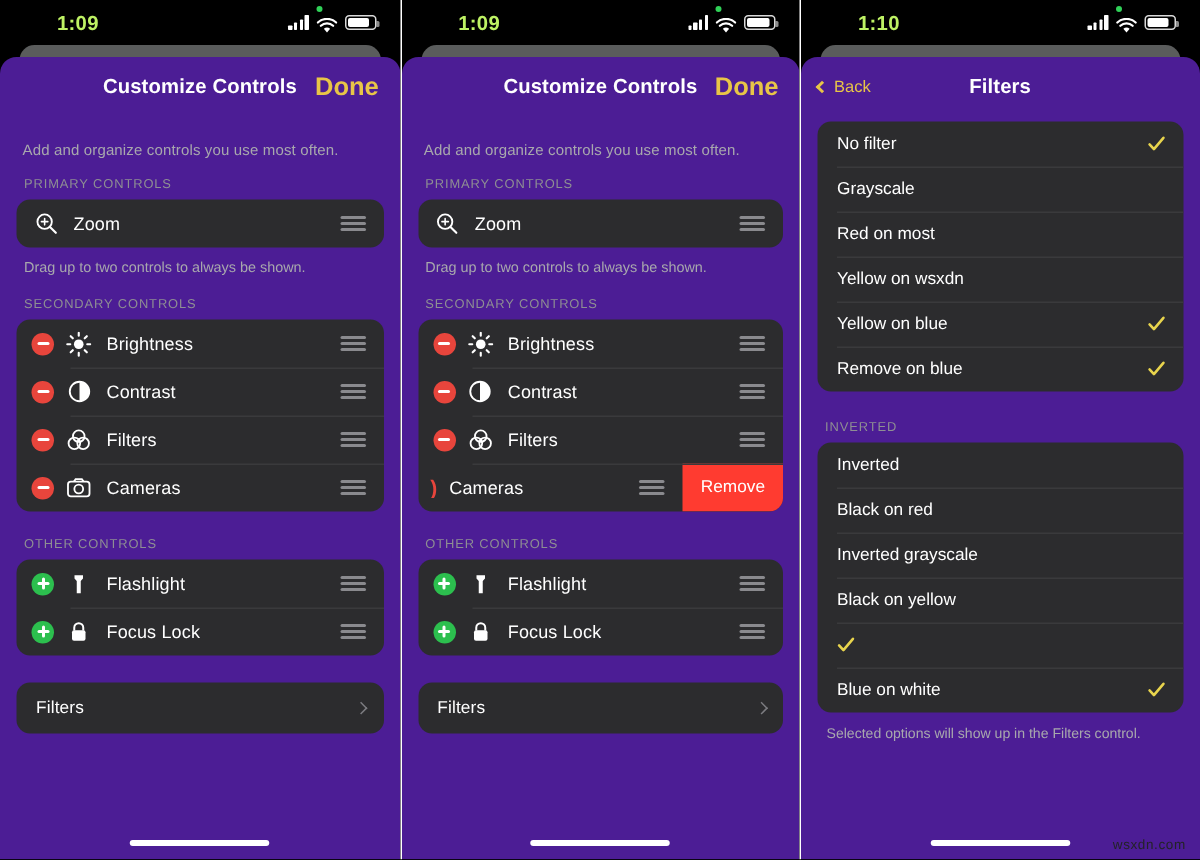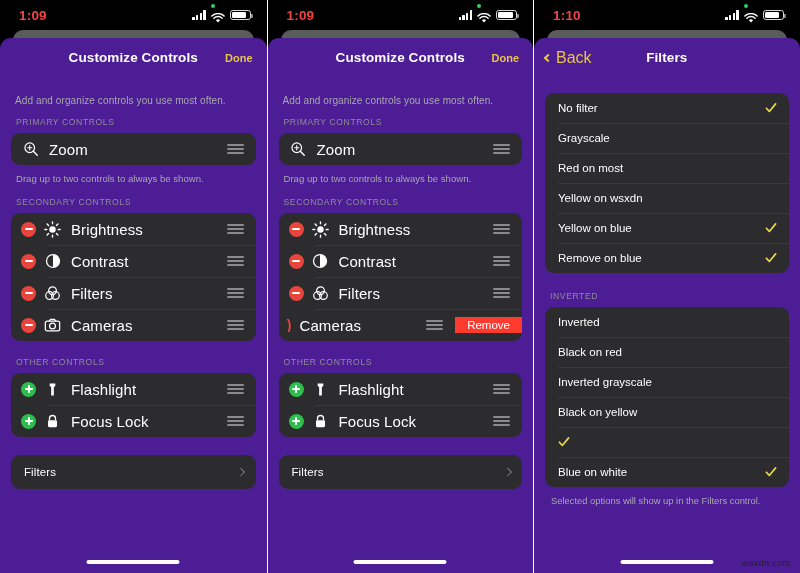--- a/index.html
+++ b/index.html
@@ -24,21 +24,22 @@
   .phone + .phone { border-left: 1.5px solid #ffffff; }
 
   
   .statusbar {
     position: relative;
     height: 30px;
     display: flex;
     align-items: center;
     justify-content: space-between;
     padding: 0 16px 0 19px;
-    color: #ef4444;
+    color: #bef264;
+    margin-left: 19px;
   }
   .status-time {
     font-size: 13.5px;
     font-weight: bold;
     letter-spacing: 0.2px;
   }
   .status-right {
     display: flex;
     align-items: center;
     gap: 5px;
@@ -108,32 +109,32 @@
   }
   .nav-title {
     font-size: 13.5px;
     font-weight: bold;
     color: #fff;
     letter-spacing: 0.1px;
   }
   .nav-done {
     position: absolute;
     right: 14px;
-    font-size: 11px;
+    font-size: 17px;
     font-weight: bold;
     color: #e8c547;
   }
   .nav-back {
     position: absolute;
     left: 11px;
     display: flex;
     align-items: center;
     gap: 4px;
     color: #e8c547;
-    font-size: 16px;
+    font-size: 11px;
   }
   .chev-left {
     display: inline-block;
     width: 6px; height: 6px;
     border-left: 2px solid #e8c547;
     border-bottom: 2px solid #e8c547;
     transform: rotate(45deg);
     margin-right: 1px;
   }
 
@@ -170,21 +171,21 @@
   }
   .row + .row::before {
     content: "";
     position: absolute;
     left: 36px; right: 0; top: 0;
     height: 1px;
     background: #3a3a3c;
   }
   .row-label {
     flex: 1;
-    font-size: 15px;
+    font-size: 12px;
     color: #fff;
     letter-spacing: 0.1px;
   }
   .footnote {
     font-size: 9.6px;
     color: #a8a8ad;
     padding: 8px 5px 13px 5px;
   }
 
   
@@ -262,32 +263,32 @@
     flex: 0 0 auto;
     overflow: hidden;
     text-align: right;
     font-weight: bold;
   }
   .row.swiped .row-label { margin-left: 8px; }
   .remove-btn {
     background: #ff3b30;
     color: #fff;
     font-size: 11.5px;
-    height: 16px;
+    height: 32px;
     display: flex;
     align-items: center;
     justify-content: center;
     padding: 0 12px;
     flex: 0 0 auto;
     min-width: 58px;
   }
 
   
   .filters-body { padding: 0 11px; }
-  .filters-body .group { margin-top: 16px; }
+  .filters-body .group { margin-top: 4px; }
   .f-row {
     position: relative;
     display: flex;
     align-items: center;
     height: 30px;
     padding: 0 12px 0 13px;
   }
   .f-row + .f-row::before {
     content: "";
     position: absolute;

